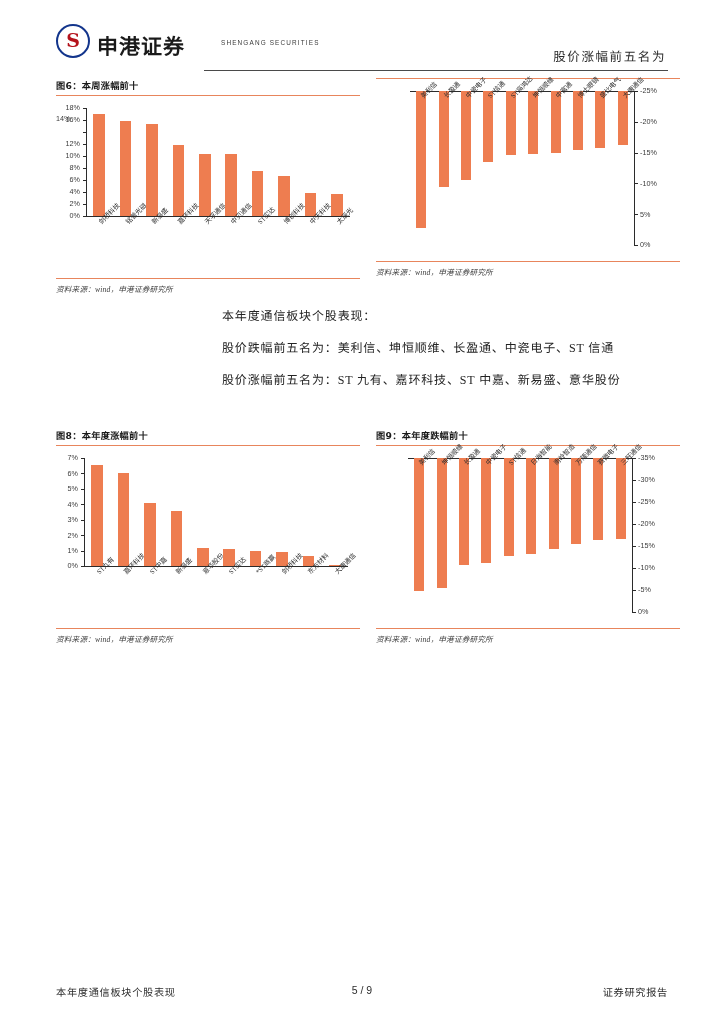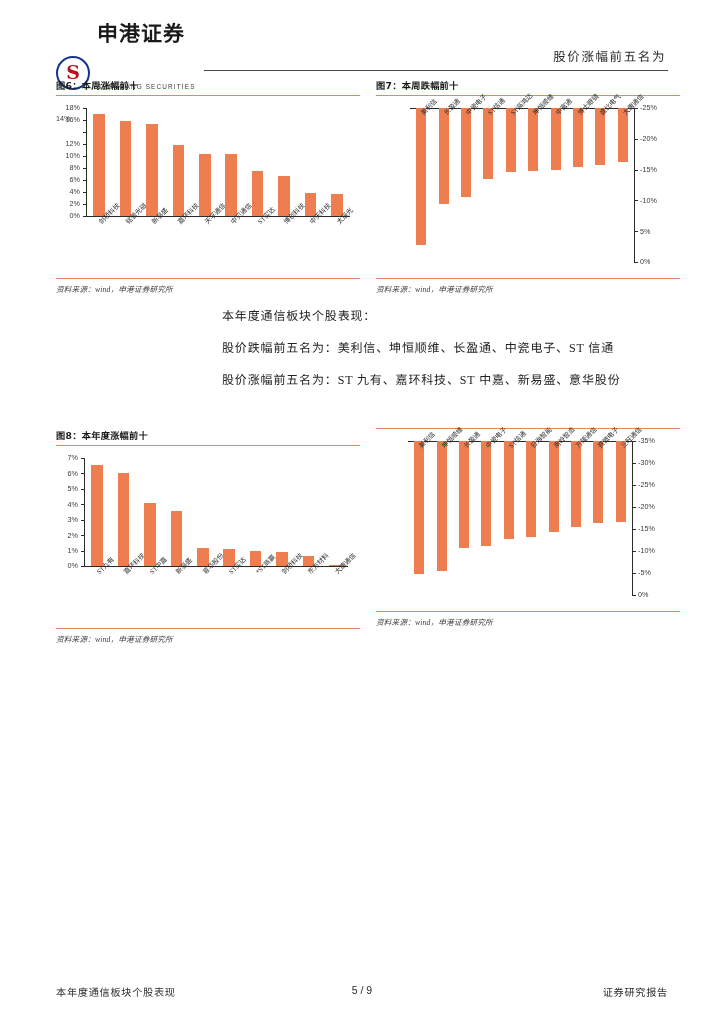--- a/index.html
+++ b/index.html
@@ -11,21 +11,21 @@
   }
   .page{position:relative;width:724px;height:1024px;box-sizing:border-box;}
 
   
   .header{position:absolute;left:56px;top:24px;width:612px;height:46px;}
   .logo-wrap{display:flex;align-items:flex-end;gap:7px;position:absolute;left:0;top:0;}
   .logo-mark{width:30px;height:30px;border-radius:50%;background:#ffffff;border:2.4px solid #13358c;
       position:relative;flex:none;}
   .logo-mark .s-glyph{position:absolute;left:50%;top:50%;transform:translate(-50%,-52%);
       font-family:"DejaVu Serif",serif;font-weight:700;font-size:19px;color:#b4121b;line-height:1;}
-  .logo-text{display:flex;flex-direction:column;line-height:1;gap:36px;}
+  .logo-text{display:flex;line-height:1;gap:36px;}
   .logo-cn{font-family:"DejaVu Sans","Liberation Sans",sans-serif;font-weight:700;font-size:21px;
       letter-spacing:1px;color:#1a1a1a;}
   .logo-en{font-family:"Liberation Sans",sans-serif;font-size:6.4px;letter-spacing:1.15px;
       color:#3a3a3a;margin-top:3px;}
   .hdr-title{position:absolute;right:2px;top:22px;font-size:12.5px;letter-spacing:1.6px;color:#2b2b2b;}
   .hdr-rule{position:absolute;left:148px;right:0;top:46px;border-top:1px solid #4a4a4a;}
 
   
   .fig{position:absolute;width:304px;}
   .fig-head{font-family:"DejaVu Sans","Liberation Sans",sans-serif;font-weight:700;
@@ -123,21 +123,20 @@
           <div class="xlab" style="left: 253.4px; top: 125px;">中天科技</div>
           <div class="bar" title="太辰光 3.6%" style="left: 274.992px; top: 98.4px; width: 11.616px; height: 21.6px;"></div>
           <div class="xlab" style="left: 279.8px; top: 125px;">太辰光</div>
         </div>
       </div>
     <div class="fig-rule bot"></div>
     <div class="fig-src">资料来源：wind，申港证券研究所</div>
   </div>
 
   <div class="fig" id="fig7" style="left:376px;top:78px;">
-    <div class="fig-head">图7：本周跌幅前十</div>
     <div class="fig-rule"></div>
     <div class="fig-body">
         <div class="chart">
           <div class="axis-line" style="left: 258px; top: 12px; width: 1px; height: 154px;"></div>
           <div class="axis-line" style="left: 34px; top: 12px; width: 224px; height: 1px;"></div>
           <div class="tick" style="left: 258px; top: 166px; width: 3.5px; height: 1px;"></div>
           <div class="ylab" style="left: 264px; top: 162.4px; text-align: left;">0%</div>
           <div class="tick" style="left: 258px; top: 135.2px; width: 3.5px; height: 1px;"></div>
           <div class="ylab" style="left: 264px; top: 131.6px; text-align: left;">5%</div>
           <div class="tick" style="left: 258px; top: 104.4px; width: 3.5px; height: 1px;"></div>
@@ -223,20 +222,21 @@
           <div class="xlab" style="left: 251.4px; top: 125px;">东方材料</div>
           <div class="bar" title="大唐通信 0.08%" style="left: 272.992px; top: 118.766px; width: 11.616px; height: 1.23429px;"></div>
           <div class="xlab" style="left: 277.8px; top: 125px;">大唐通信</div>
         </div>
       </div>
     <div class="fig-rule bot"></div>
     <div class="fig-src">资料来源：wind，申港证券研究所</div>
   </div>
 
   <div class="fig" id="fig9" style="left:376px;top:428px;">
+    <div class="fig-head">图9：本年度跌幅前十</div>
     <div class="fig-rule"></div>
     <div class="fig-body">
         <div class="chart">
           <div class="axis-line" style="left: 256px; top: 12px; width: 1px; height: 154px;"></div>
           <div class="axis-line" style="left: 32px; top: 12px; width: 224px; height: 1px;"></div>
           <div class="tick" style="left: 256px; top: 166px; width: 3.5px; height: 1px;"></div>
           <div class="ylab" style="left: 262px; top: 162.4px; text-align: left;">0%</div>
           <div class="tick" style="left: 256px; top: 144px; width: 3.5px; height: 1px;"></div>
           <div class="ylab" style="left: 262px; top: 140.4px; text-align: left;">-5%</div>
           <div class="tick" style="left: 256px; top: 122px; width: 3.5px; height: 1px;"></div>

